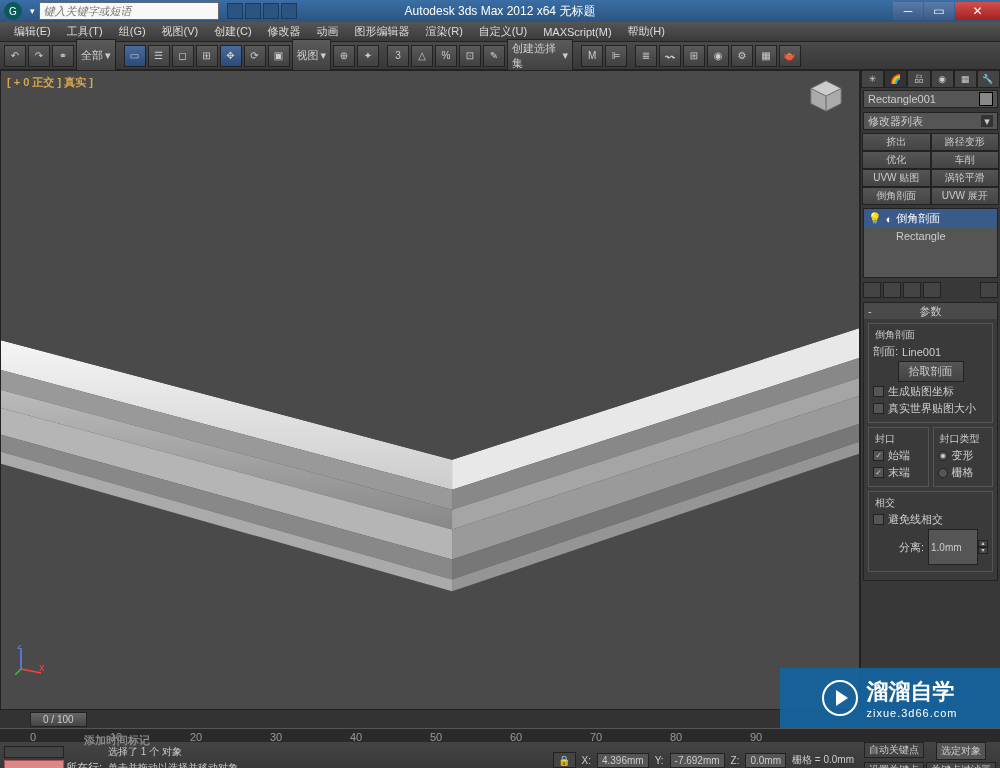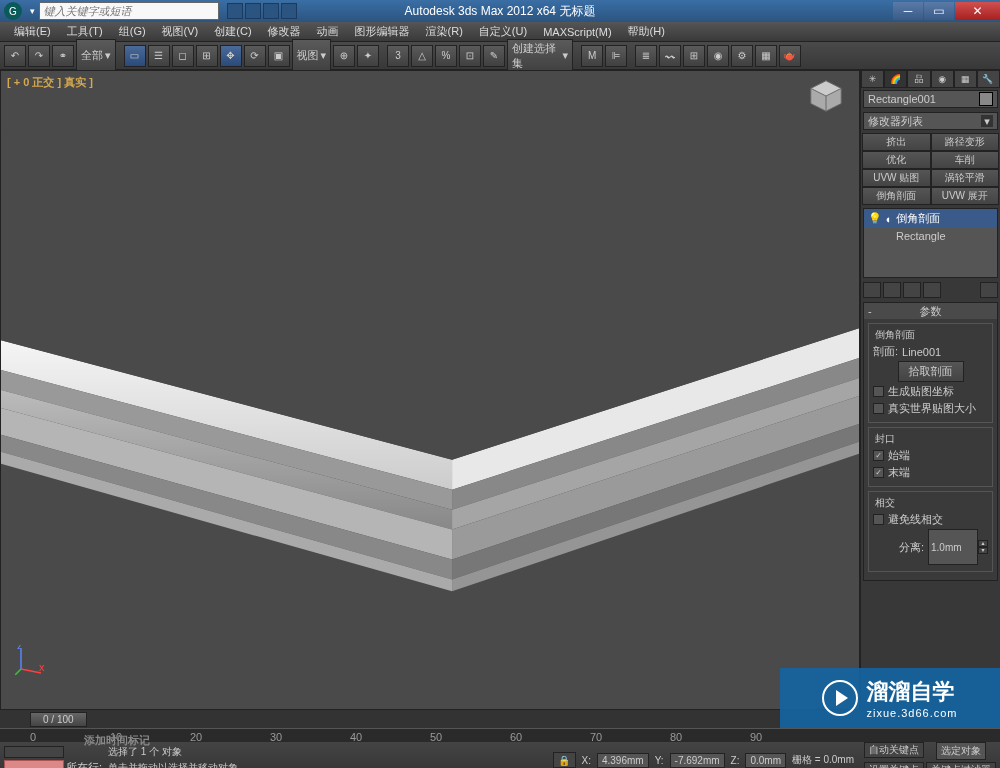--- a/index.html
+++ b/index.html
@@ -288,20 +288,31 @@
             <span class="fslabel">封口</span>
             <div class="frow">
                   <div class="chk">✓</div>
                   <span>始端</span>
                 </div>
             <div class="frow">
                   <div class="chk">✓</div>
                   <span>末端</span>
                 </div>
           </div>
+          <div class="fieldset" style="flex:1">
+            <span class="fslabel">封口类型</span>
+            <div class="frow">
+                  <div class="rad on"></div>
+                  <span>变形</span>
+                </div>
+            <div class="frow">
+                  <div class="rad"></div>
+                  <span>栅格</span>
+                </div>
+          </div>
         </div>
 
         <div class="fieldset">
           <span class="fslabel">相交</span>
           <div class="frow">
                 <div class="chk"></div>
                 <span>避免线相交</span>
               </div>
           <div class="frow" style="justify-content:flex-end">
             <span>分离:</span>

